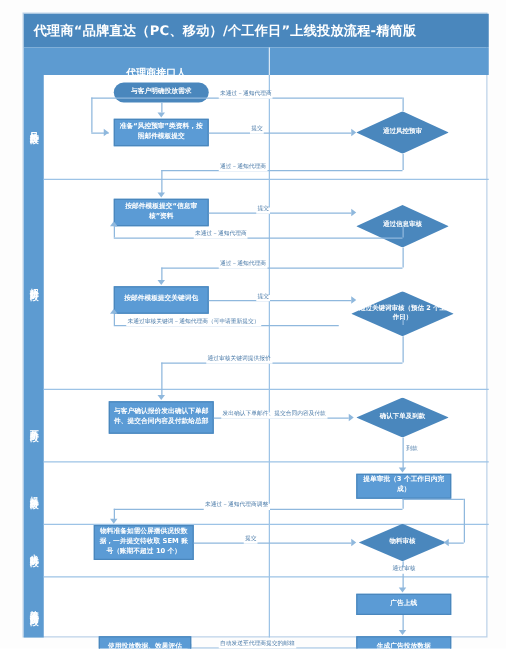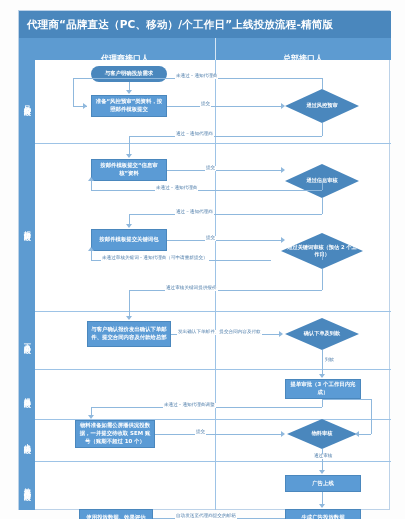--- a/index.html
+++ b/index.html
@@ -66,21 +66,20 @@
 
 <div id="page">
   <div id="frame">
 
     <div id="title-bar">
       <div id="title-text">代理商“品牌直达（PC、移动）/个工作日”上线投放流程-精简版</div>
     </div>
 
     <div id="hdr"></div>
     <div class="hdr-cell" id="hdr-left">代理商接口人</div>
-    <div class="hdr-cell" id="hdr-right">总部接口人</div>
     <div id="hdr-split"></div>
 
     <div id="lane-col">
       <div class="lane-lbl" style="top:0px;height:83px;">
           <span>风控阶段</span>
         </div>
       <div class="lane-lbl" style="top:83px;height:168px;">
           <span>报价阶段</span>
         </div>
       <div class="lane-lbl" style="top:251px;height:58px;">

